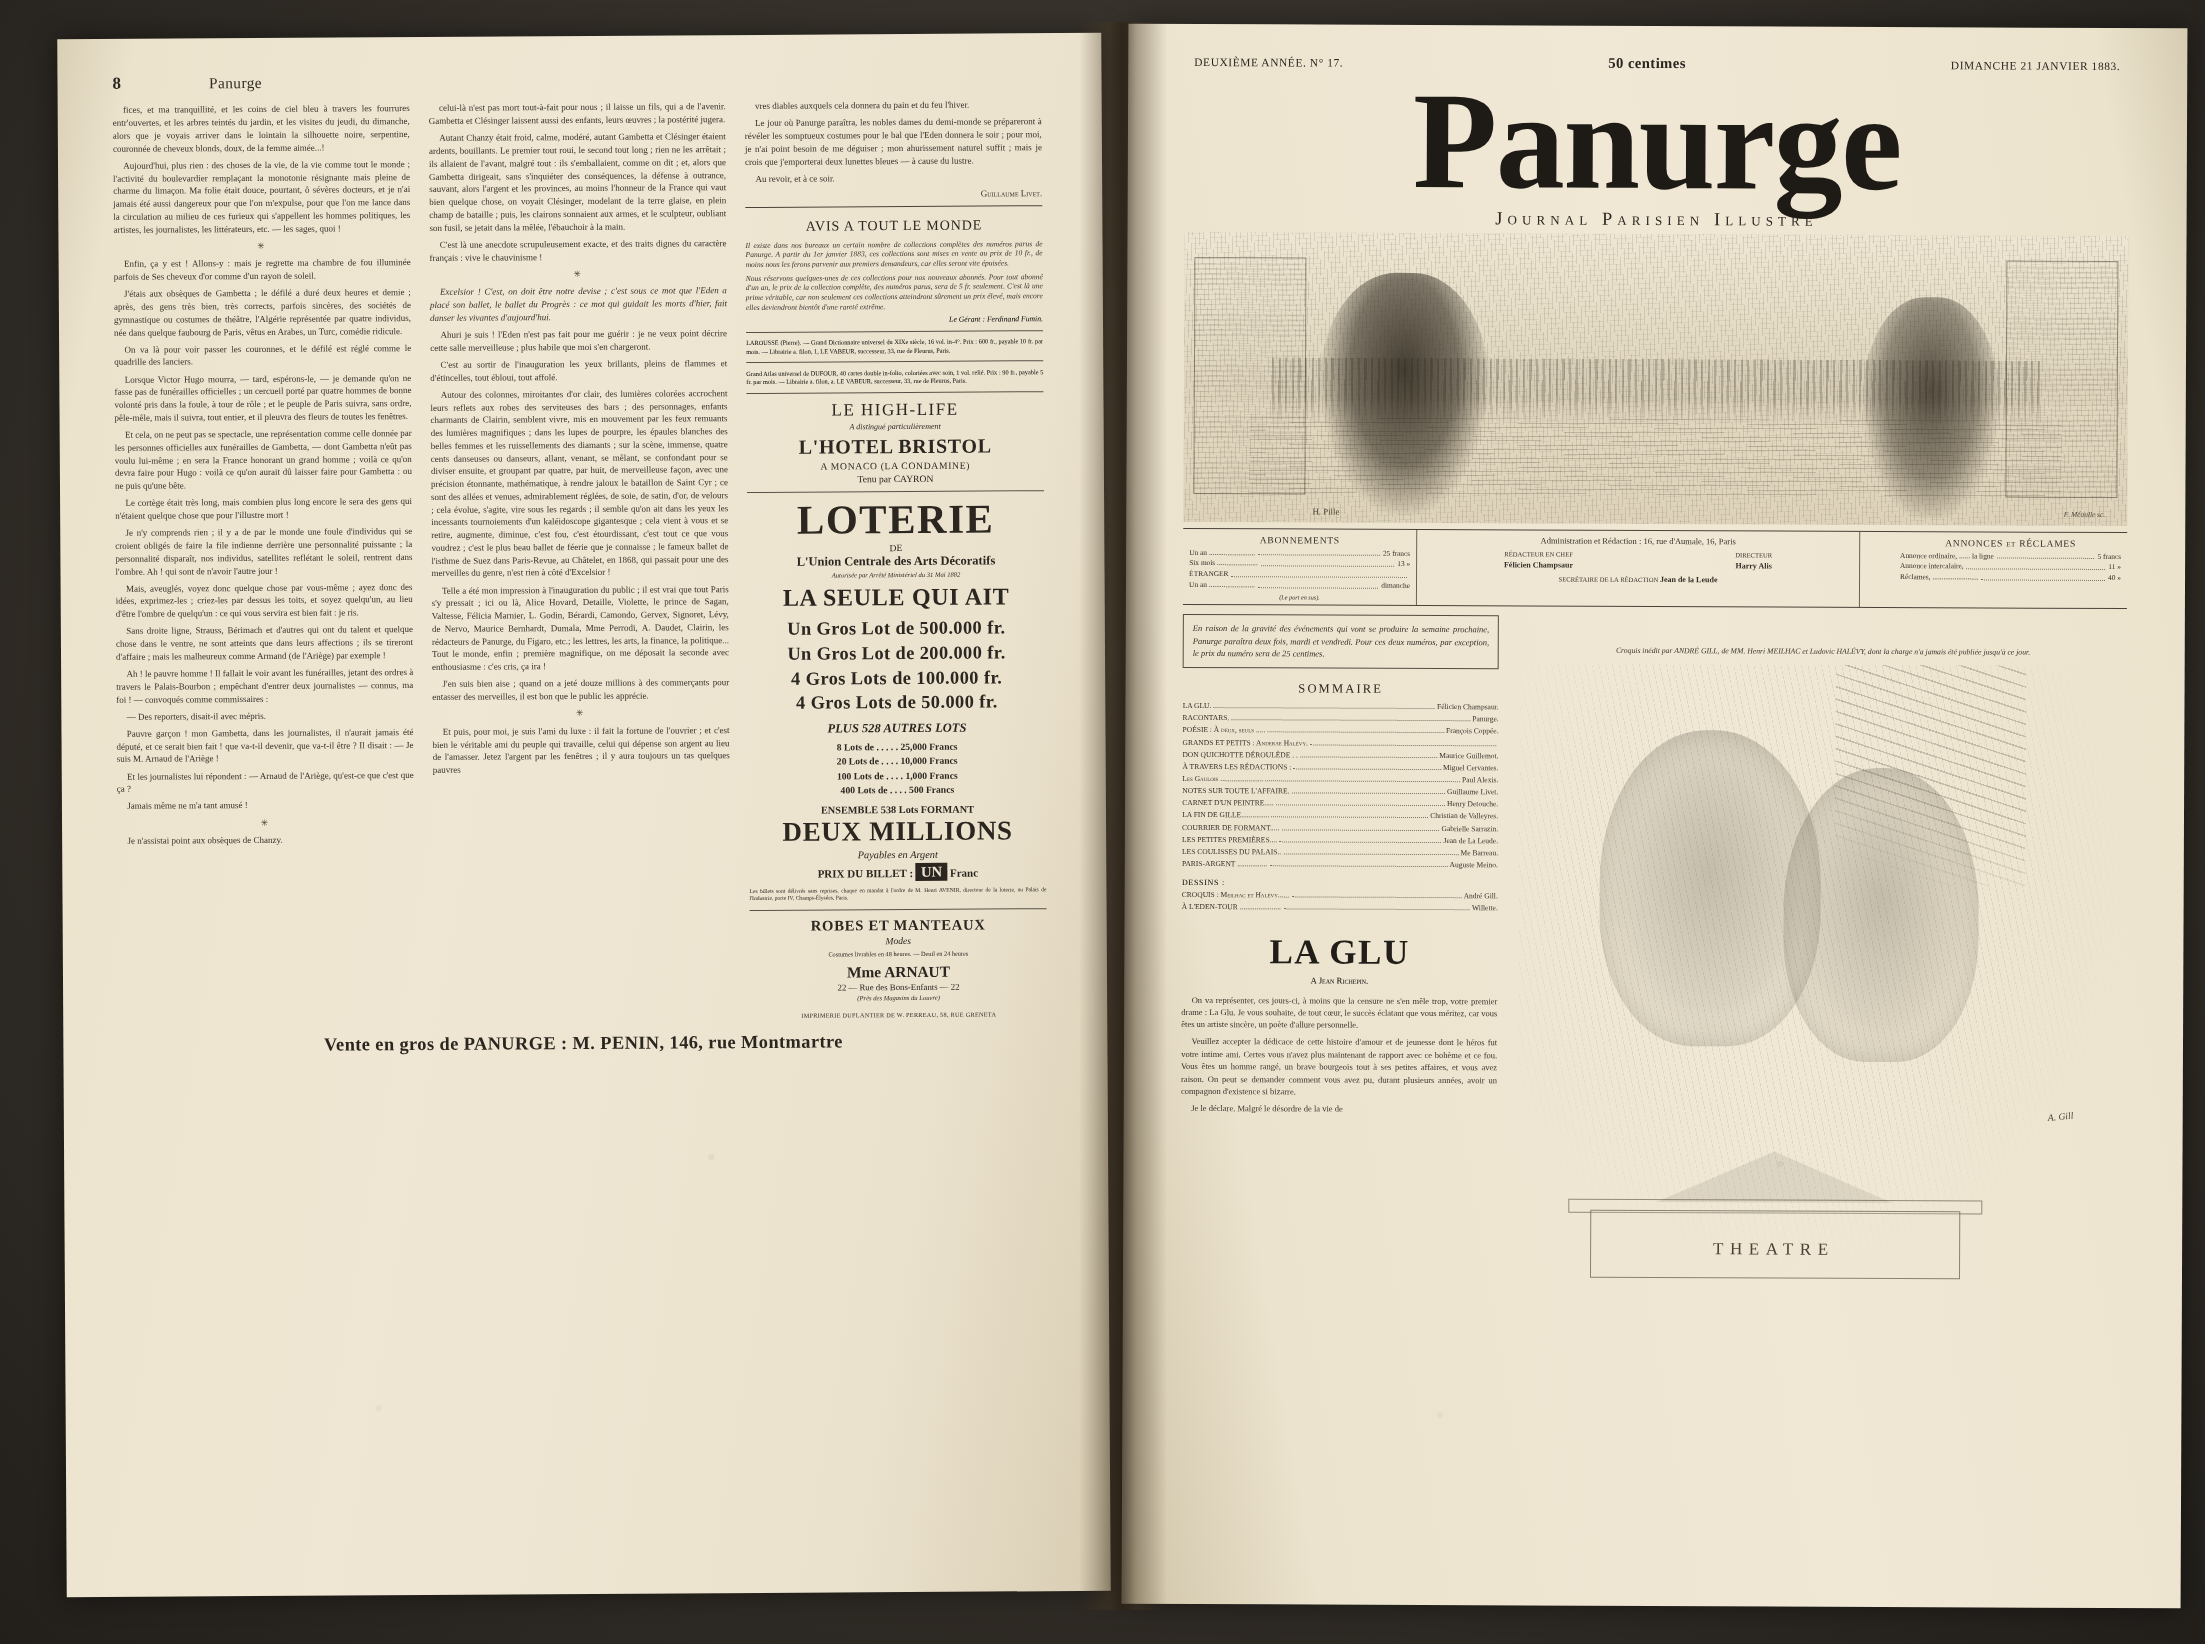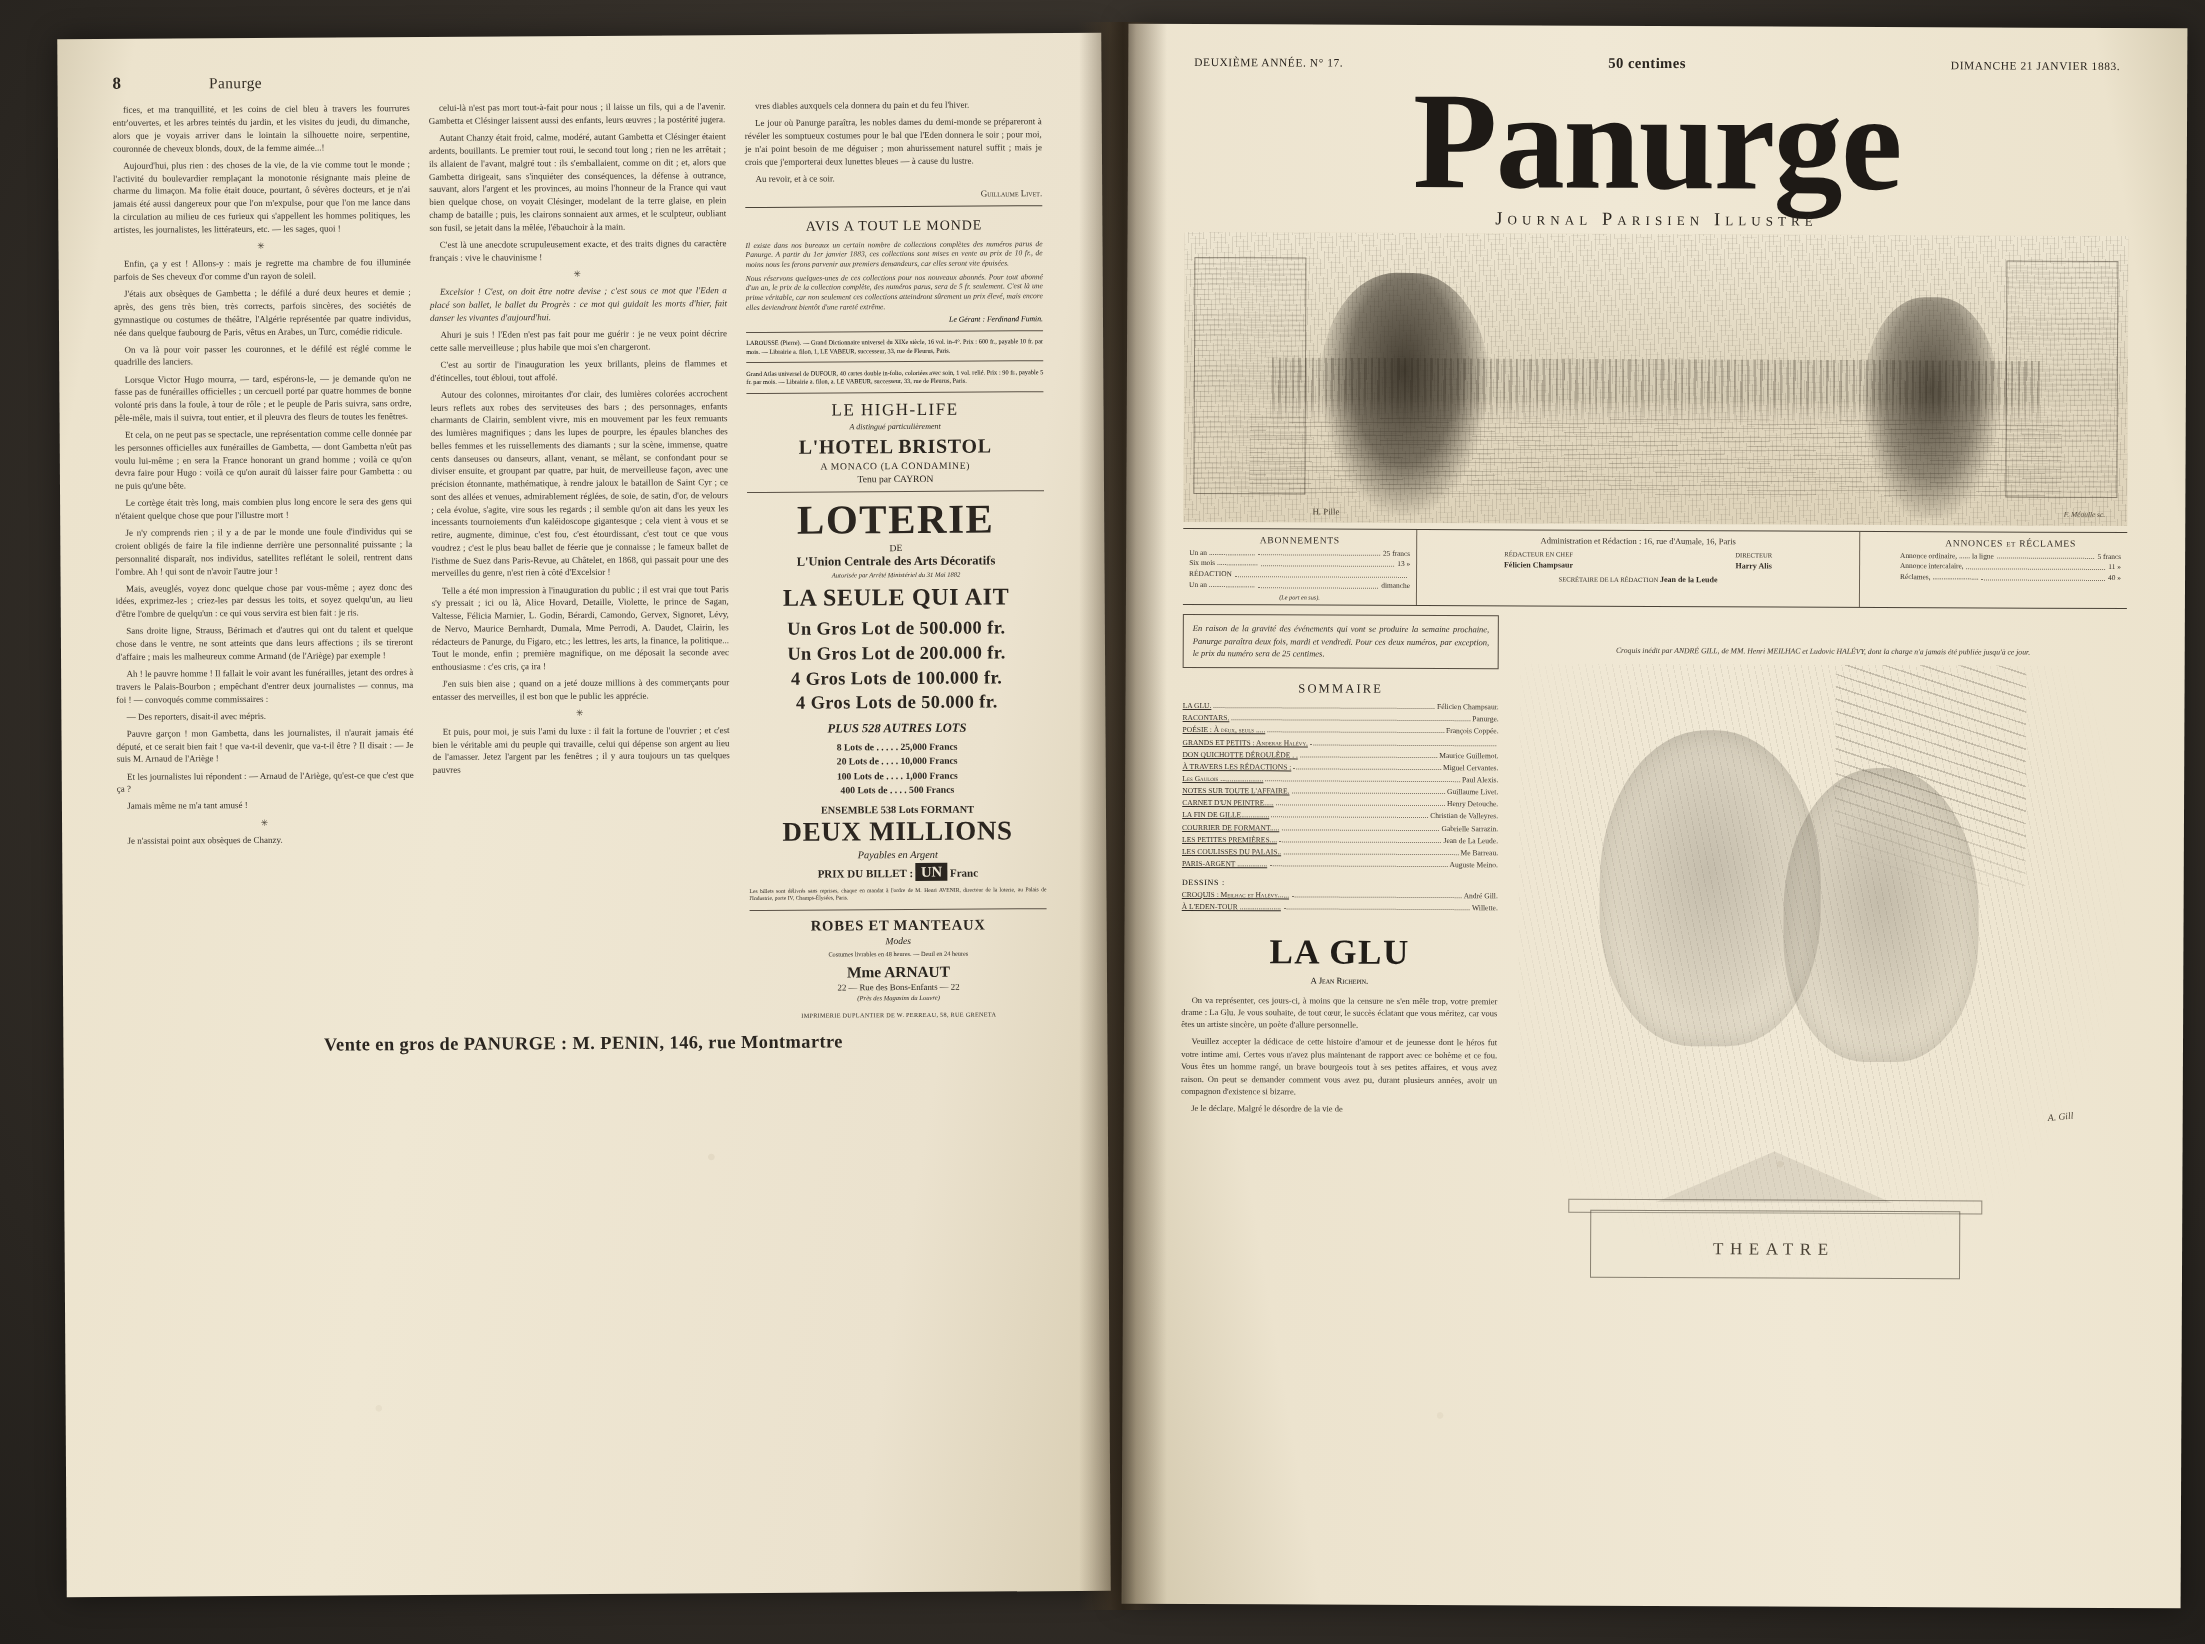--- a/index.html
+++ b/index.html
@@ -372,21 +372,21 @@
   .sommaire-title {
     text-align: center;
     font-size: 12.5px;
     letter-spacing: 2.2px;
     font-variant: small-caps;
     margin: 13.2px 0 4.4px;
     color: #2b2620;
   }
   .toc { font-size: 7.5px; line-height: 1.62; color: #352f28; }
   .toc-row { display: flex; align-items: baseline; }
-  .toc-row .t { font-variant: small-caps; white-space: nowrap; text-decoration: underline; }
+  .toc-row .t { font-variant: small-caps; white-space: nowrap; }
   .toc-row .d { flex: 1; border-bottom: 0.7px dotted #7a7163; margin: 0 2.2px 2.2px; }
   .toc-row .a { white-space: nowrap; }
   .dessins { margin-top: 7.4px; }
   .glu-title {
     text-align: center;
     font-size: 35px;
     font-weight: bold;
     letter-spacing: 1.5px;
     margin: 19px 0 2.9px;
     color: #211d18;
@@ -634,21 +634,21 @@
                 <span>Un an .........................</span>
                 <span class="dots"></span>
                 <span>25 francs</span>
               </div>
             <div class="info-row">
                 <span>Six mois ......................</span>
                 <span class="dots"></span>
                 <span>13 »</span>
               </div>
             <div class="info-row">
-                <span>RÉDACTION</span>
+                <span>ÉTRANGER</span>
                 <span class="dots"></span>
                 <span></span>
               </div>
             <div class="info-row">
                 <span>Un an .........................</span>
                 <span class="dots"></span>
                 <span>dimanche</span>
               </div>
             <div class="info-note">(Le port en sus).</div>
           </div>

